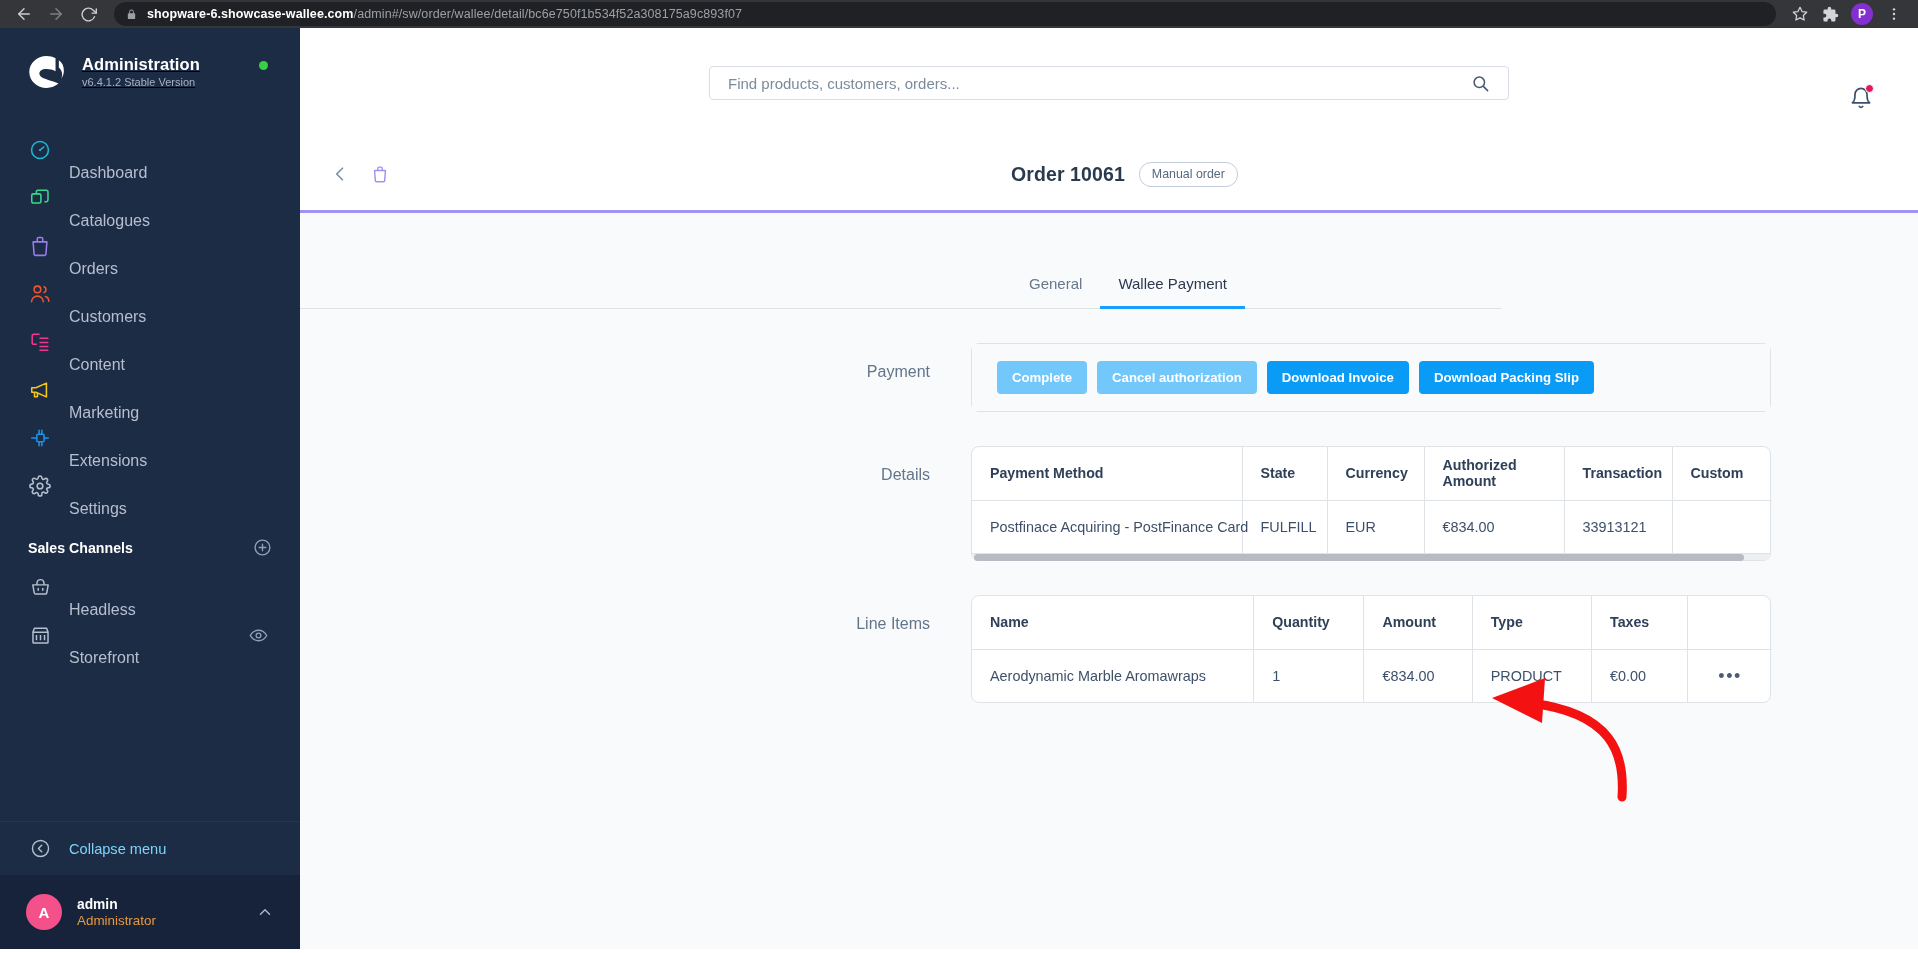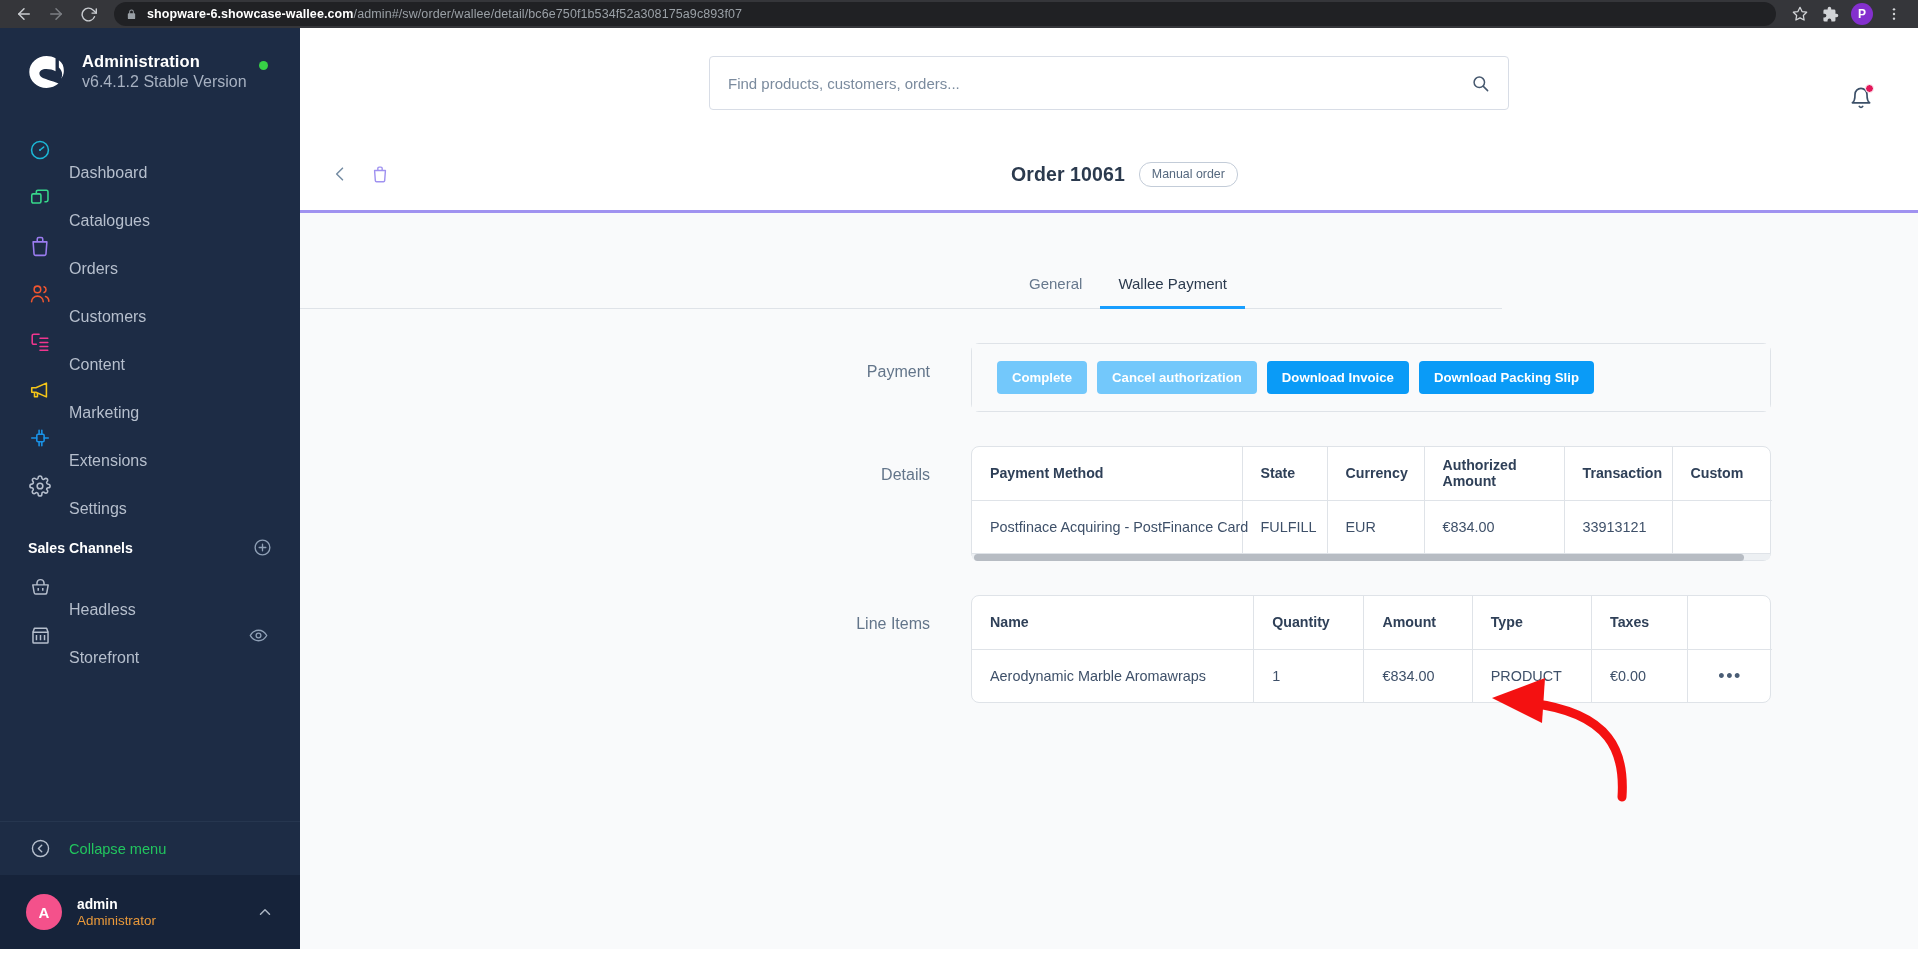--- a/index.html
+++ b/index.html
@@ -48,25 +48,25 @@
   }
 
   
   .app { display: flex; height: 921px; }
 
   
   .sidebar {
     width: 300px; flex: none; background: #1d2c45;
     display: flex; flex-direction: column; position: relative;
   }
-  .brand { display: flex; align-items: center; padding: 22px 0 26px 26px; position: relative; }
+  .brand { display: flex; align-items: center; padding: 22px 0 26px 26px; position: relative; text-decoration: underline; }
   .brand-logo { width: 42px; height: 42px; flex: none; }
   .brand-text { margin-left: 14px; }
   .brand-title { color: #fff; font-size: 16.5px; font-weight: 700; letter-spacing: .1px; }
-  .brand-sub { color: #a7b1c1; font-size: 16px; margin-top: 2px; }
+  .brand-sub { color: #a7b1c1; font-size: 11px; margin-top: 2px; }
   .brand-dot {
     width: 9px; height: 9px; border-radius: 50%;
     background: #37d046; position: absolute; right: 32px; top: 33px;
   }
   .nav { padding-top: 8px; }
   .nav-item {
     display: flex; align-items: center; height: 48px;
     padding-left: 27px; cursor: pointer;
   }
   .nav-ico { width: 26px; flex: none; display: flex; align-items: center; justify-content: center; }
@@ -74,42 +74,42 @@
   .nav-group-head {
     display: flex; align-items: center; justify-content: space-between;
     padding: 28px 28px 6px 28px;
   }
   .nav-group-title { color: #fff; font-size: 14.2px; font-weight: 700; }
   .collapse-row {
     margin-top: auto; display: flex; align-items: center;
     height: 54px; padding-left: 27px; cursor: pointer;
     border-top: 1px solid #26364f;
   }
-  .collapse-label { color: #22c55e; font-size: 14.6px; margin-left: 16px; }
+  .collapse-label { color: #7dd3fc; font-size: 14.6px; margin-left: 16px; }
   .user-row {
     height: 74px; background: #16233a;
     display: flex; align-items: center; padding: 0 26px; cursor: pointer;
   }
   .avatar {
     width: 36px; height: 36px; border-radius: 50%;
     background: #f4518b; color: #fff; font-size: 15px; font-weight: 600;
     display: flex; align-items: center; justify-content: center; flex: none;
   }
   .user-meta { margin-left: 15px; flex: 1; }
   .user-name { color: #fff; font-size: 13.8px; font-weight: 700; }
   .user-role { color: #e9993a; font-size: 13.4px; margin-top: 1px; }
 
   
   .main { flex: 1; display: flex; flex-direction: column; min-width: 0; background: #f9fafb; }
   .topbar {
     height: 110px; background: #fff; display: flex;
     align-items: center; justify-content: center; position: relative; flex: none;
   }
   .search-wrap {
-    width: 800px; height: 54px; border: 1px solid #d8dde6; border-radius: 4px;
+    width: 800px; height: 34px; border: 1px solid #d8dde6; border-radius: 4px;
     display: flex; align-items: center; padding: 0 18px; background: #fff;
   }
   .search-input {
     flex: 1; border: none; outline: none; font-size: 15px;
     color: #52667a; font-family: "Liberation Sans", sans-serif; background: transparent;
   }
   .search-input::placeholder { color: #7b8b9e; }
   .bell-wrap { position: absolute; right: 45px; top: 58px; cursor: pointer; }
   .bell-dot {
     position: absolute; right: -1px; top: -2px;

